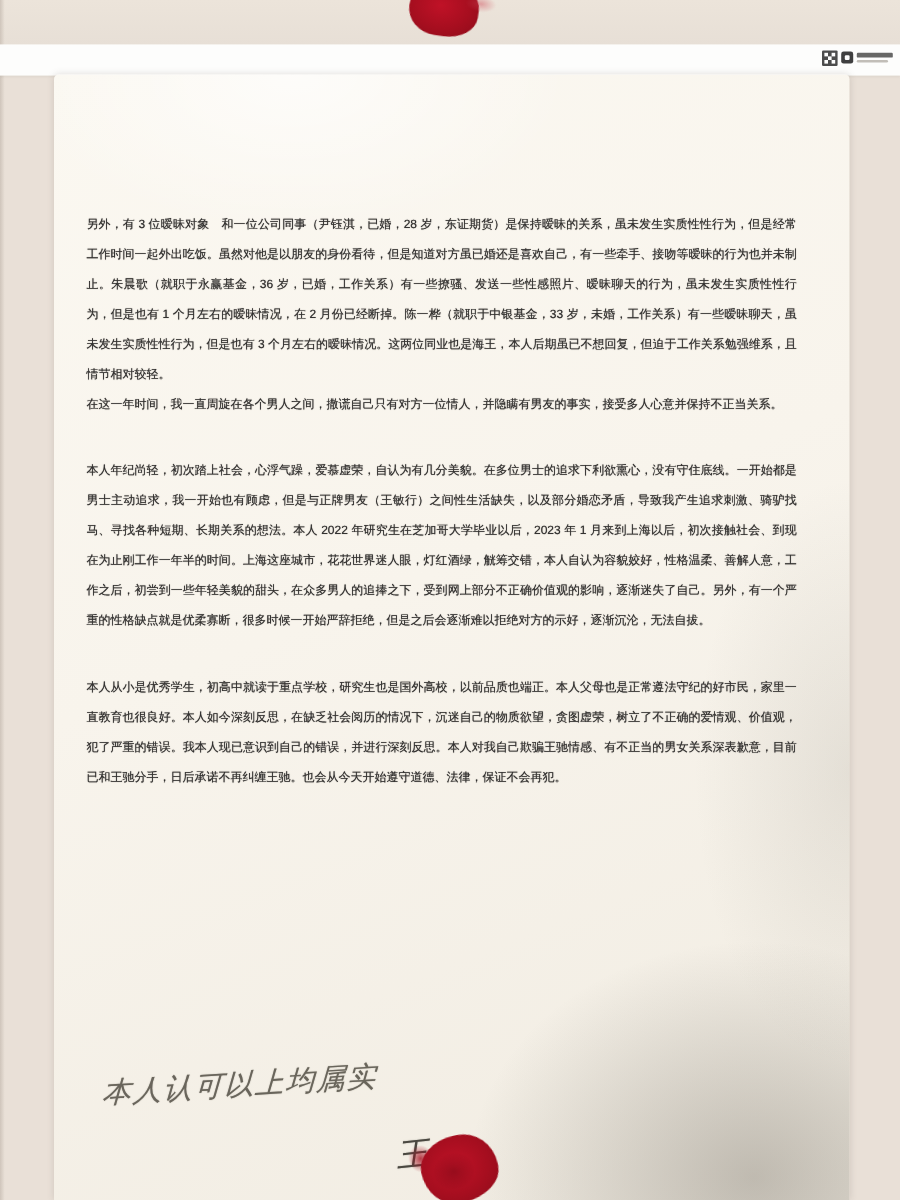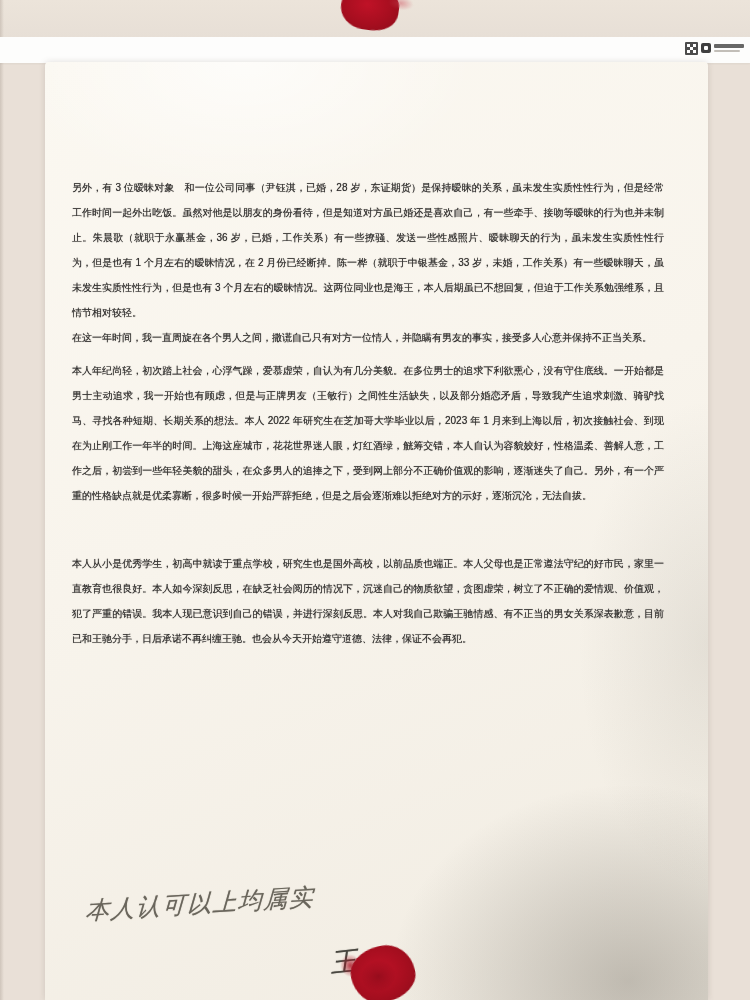--- a/index.html
+++ b/index.html
@@ -59,22 +59,22 @@
   }
   .paper-content{
     position:absolute;left:27px;top:113px;width:592px;
     color:#333231;
     font-size:10px;line-height:25px;
     text-align:justify;text-justify:inter-ideograph;
     text-shadow:0 0 0.7px rgba(70,66,62,.85);
   }
   .paper-content p{margin:0;padding:0;}
   .paper-content p + p{}
-  .paper-content p.gap-md{margin-top:8px;}
-  .paper-content p.gap-lg{margin-top:43px;}
+  .paper-content p.gap-md{margin-top:30px;}
+  .paper-content p.gap-lg{margin-top:31px;}
 
   
   .handwriting{
     position:absolute;left:40px;top:825px;width:260px;
     font-family:"DejaVu Serif",serif;font-style:italic;
     font-size:24px;letter-spacing:1.5px;color:#5b574d;
     transform:rotate(-3.5deg) skewX(-6deg);
     opacity:.9;white-space:nowrap;
     text-shadow:0 0 1px rgba(91,87,77,.6);
   }

